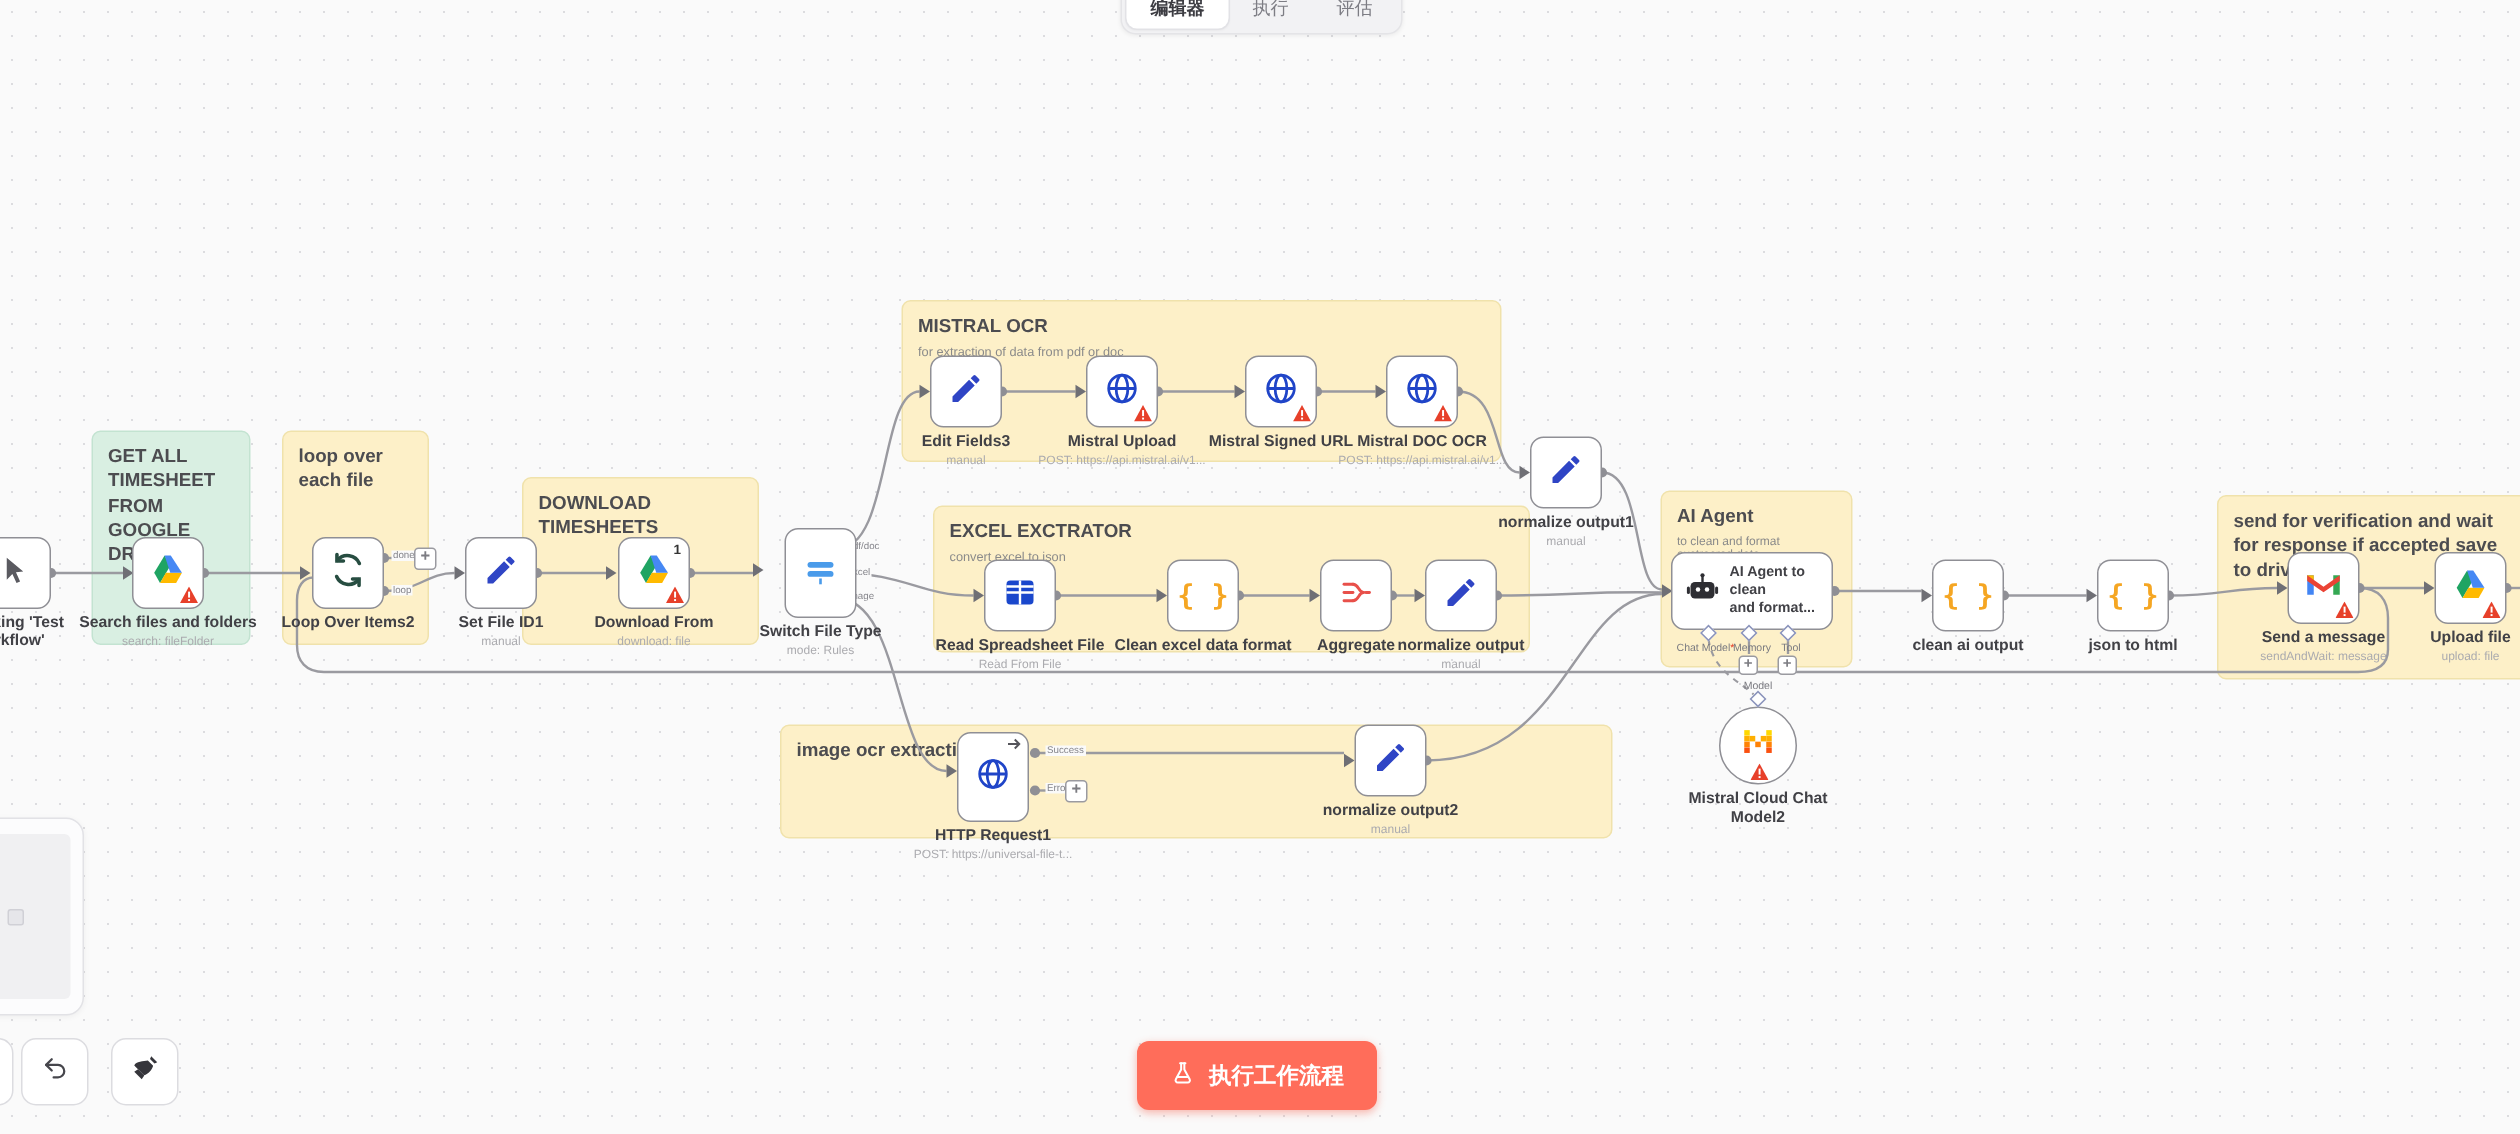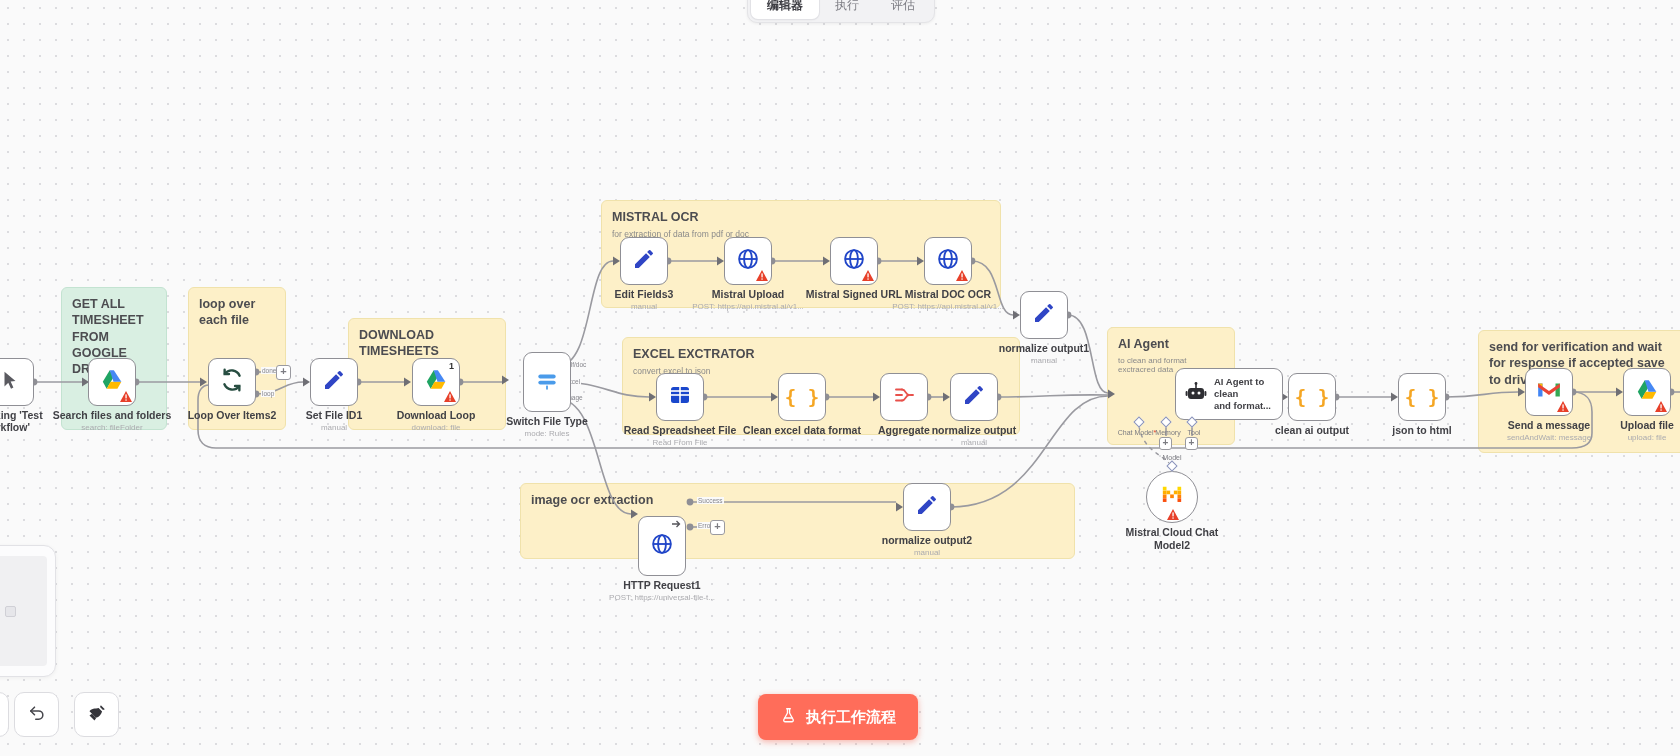--- a/index.html
+++ b/index.html
@@ -235,21 +235,21 @@
     <span><svg width="26" height="26" viewBox="0 0 24 24">
           <polygon fill="#1FA463" points="9.9,3 13.5,9.3 7.1,20 3.5,13.7"></polygon>
           <polygon fill="#FFBA00" points="7.1,20 10.7,13.7 20.6,13.7 17,20"></polygon>
           <polygon fill="#4688F4" points="9.9,3 13.7,3 20.6,13.7 13.4,13.7"></polygon>
         </svg></span>
     <span class="warn"><svg width="12" height="11">
           <polygon points="6,0 12,11 0,11" fill="#e7402a"></polygon>
           <rect x="5.4" y="3.4" width="1.3" height="4" fill="#fff"></rect>
           <rect x="5.4" y="8.4" width="1.3" height="1.3" fill="#fff"></rect>
         </svg></span>
-    <div class="nlabel">Download Loop</div>
+    <div class="nlabel">Download From</div>
     <div class="nsub">download: file</div>
   </div>
 
   <div class="node tall" style="left:510px;top:352px;margin-left:13px;">
     <span><svg width="26" height="26" viewBox="0 0 24 24">
           <rect x="4" y="7" width="16" height="3.6" rx="1.8" fill="#4a9bea"></rect>
           <rect x="4" y="12.6" width="16" height="3.6" rx="1.8" fill="#4a9bea"></rect>
           <rect x="11.2" y="17.2" width="1.6" height="3.6" fill="#4a9bea"></rect>
         </svg></span>
     <div class="nlabel">Switch File Type</div>
@@ -345,42 +345,42 @@
   </div>
 
   <div class="node" style="left:950px;top:373px;">
     <span><svg width="24" height="24" viewBox="0 0 24 24">
           <path fill="#2f45c5" d="M3 17.25V21h3.75L17.81 9.94l-3.75-3.75L3 17.25zM20.71 7.04a1 1 0 0 0 0-1.41l-2.34-2.34a1 1 0 0 0-1.41 0l-1.83 1.83 3.75 3.75 1.83-1.83z"></path>
         </svg></span>
     <div class="nlabel">normalize output</div>
     <div class="nsub">manual</div>
   </div>
 
-  <div class="node tall" style="left:638px;top:516px;">
+  <div class="node tall" style="left:638px;top:488px;">
     <span class="httparrow"><svg width="10" height="8" viewBox="0 0 10 8">
           <path d="M1 4h7M5.5 1l3 3-3 3" stroke="#55555b" stroke-width="1.3" fill="none"></path>
         </svg></span>
     <span><svg width="26" height="26" viewBox="0 0 24 24" fill="none" stroke="#2045c8" stroke-width="1.7">
           <circle cx="12" cy="12" r="8.2"></circle>
           <ellipse cx="12" cy="12" rx="3.6" ry="8.2"></ellipse>
           <line x1="3.8" y1="12" x2="20.2" y2="12"></line>
         </svg></span>
     <div class="nlabel">HTTP Request1</div>
     <div class="nsub">POST: https://universal-file-t...</div>
   </div>
 
   <div class="node" style="left:903px;top:483px;">
     <span><svg width="24" height="24" viewBox="0 0 24 24">
           <path fill="#2f45c5" d="M3 17.25V21h3.75L17.81 9.94l-3.75-3.75L3 17.25zM20.71 7.04a1 1 0 0 0 0-1.41l-2.34-2.34a1 1 0 0 0-1.41 0l-1.83 1.83 3.75 3.75 1.83-1.83z"></path>
         </svg></span>
     <div class="nlabel">normalize output2</div>
     <div class="nsub">manual</div>
   </div>
 
-  <div class="node wide" style="left:1175px;top:368px;">
+  <div class="node wide" style="left:1114px;top:368px;">
     <span><svg width="24" height="24" viewBox="0 0 24 24">
           <rect x="4" y="8" width="16" height="11" rx="3" fill="#2e2e33"></rect>
           <rect x="11.2" y="4" width="1.6" height="4" fill="#2e2e33"></rect>
           <circle cx="12" cy="3.5" r="1.4" fill="#2e2e33"></circle>
           <rect x="1.6" y="11" width="2" height="5" rx="1" fill="#2e2e33"></rect>
           <rect x="20.4" y="11" width="2" height="5" rx="1" fill="#2e2e33"></rect>
           <circle cx="9" cy="13" r="1.5" fill="#fff"></circle>
           <circle cx="15" cy="13" r="1.5" fill="#fff"></circle>
         </svg></span>
     <div class="agent-text"><span>AI Agent to clean</span><br><span>and format...</span></div>

